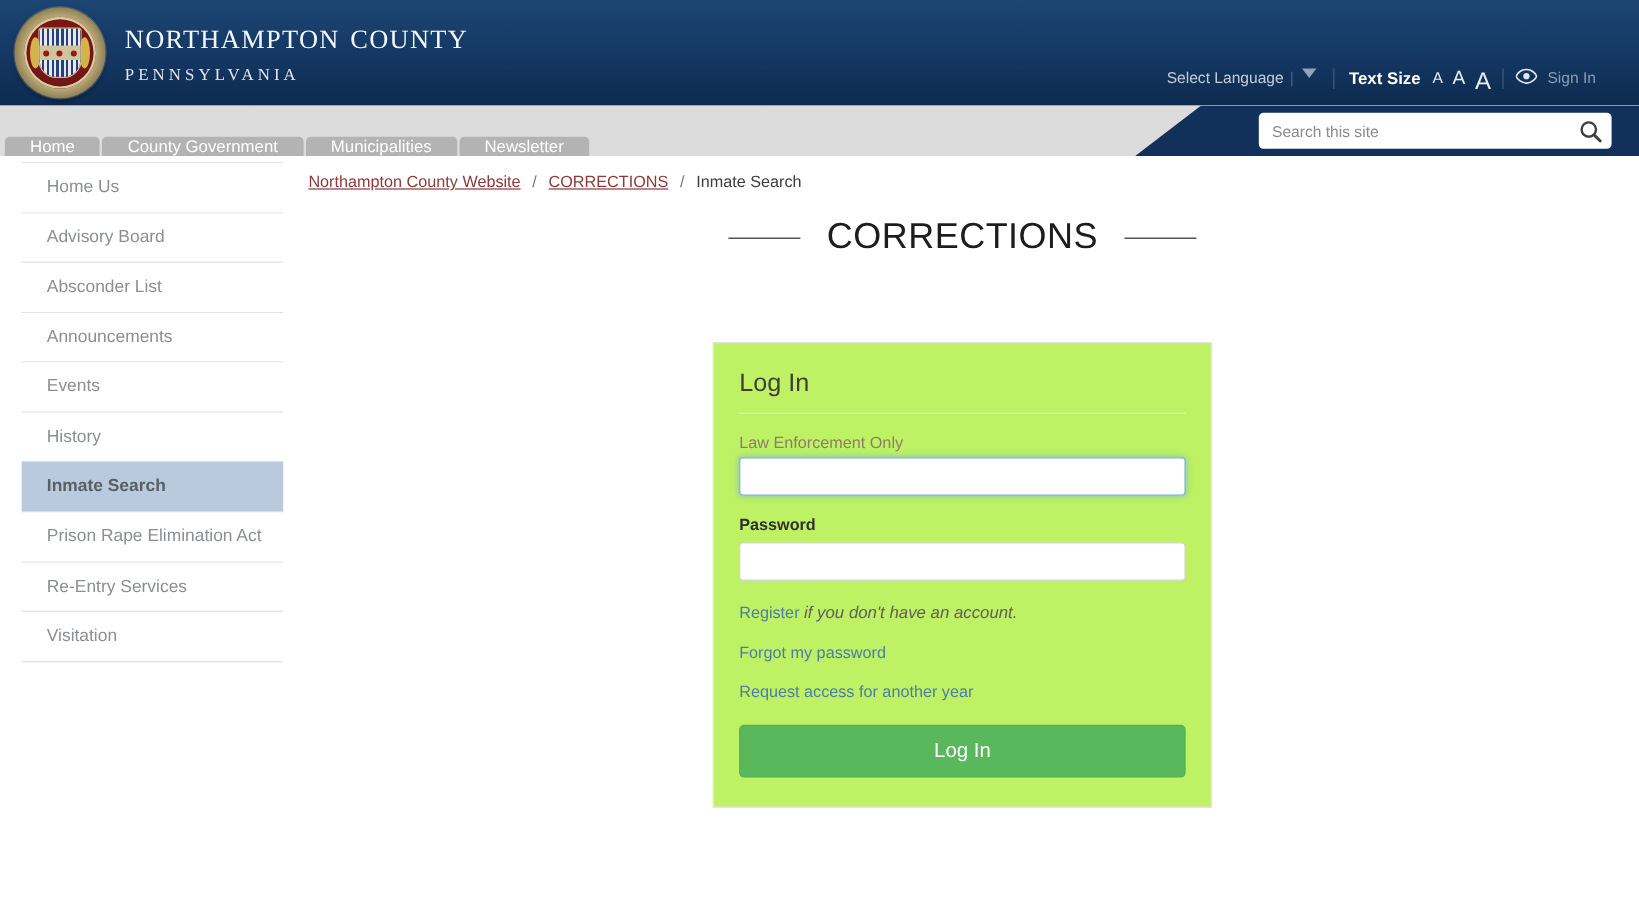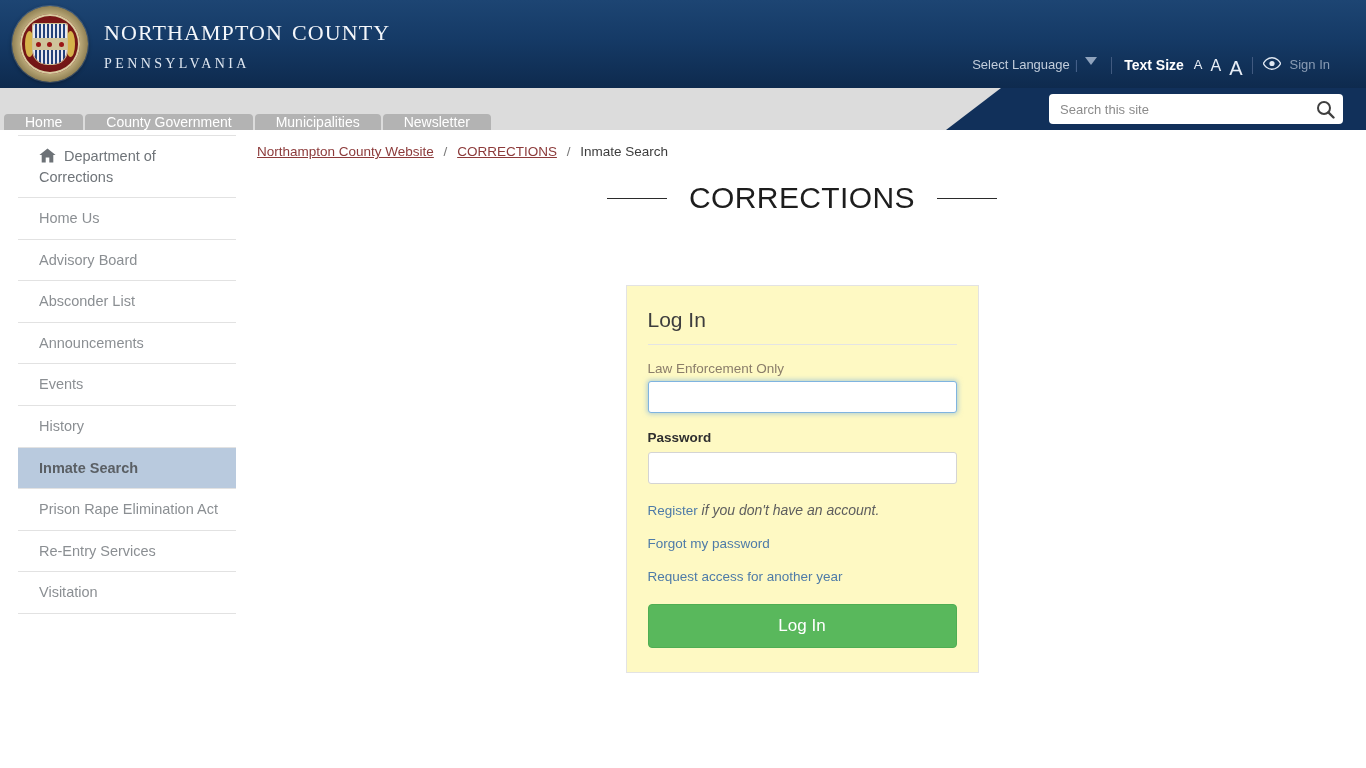--- a/index.html
+++ b/index.html
@@ -243,22 +243,22 @@
   }
 
   
   .panel-area {
     display: flex;
     justify-content: center;
     width: 1090px;
     margin-top: 70px;
   }
   .login-panel {
-    width: 353px;
-    background: #fef9c3;
+    width: 416px;
+    background: #bef264;
     border: 1px solid #e3e3e3;
     padding: 20px 21px 24px 21px;
   }
   .login-head {
     font-size: 21px;
     color: #3d3d3d;
     font-weight: normal;
     margin: 2px 0 12px 0;
   }
   .hr-soft { height: 1px; background: #e4e4e4; margin: 0 0 16px 0; }
@@ -373,25 +373,20 @@
         <circle cx="8" cy="8" r="6" fill="none" stroke="#3f3f3f" stroke-width="2"></circle>
         <line x1="12.4" y1="12.4" x2="17.5" y2="17.5" stroke="#3f3f3f" stroke-width="2.4" stroke-linecap="round"></line>
       </svg>
     </button>
   </div>
 </div>
 
 <div class="page">
 
   <div class="sidebar">
-    <div class="side-item home">
-      <svg class="home-icon" width="17" height="15" viewBox="0 0 17 15">
-        <path d="M8.5 0.6 L16.6 7.1 L14.3 7.1 L14.3 14.4 L10.3 14.4 L10.3 9.6 L6.7 9.6 L6.7 14.4 L2.7 14.4 L2.7 7.1 L0.4 7.1 Z" fill="#6d7277"></path>
-      </svg><span class="label">Department of Corrections</span>
-    </div>
     <div class="side-item">
       <span>Home Us</span>
     </div>
     <div class="side-item">
       <span>Advisory Board</span>
     </div>
     <div class="side-item">
       <span>Absconder List</span>
     </div>
     <div class="side-item">

